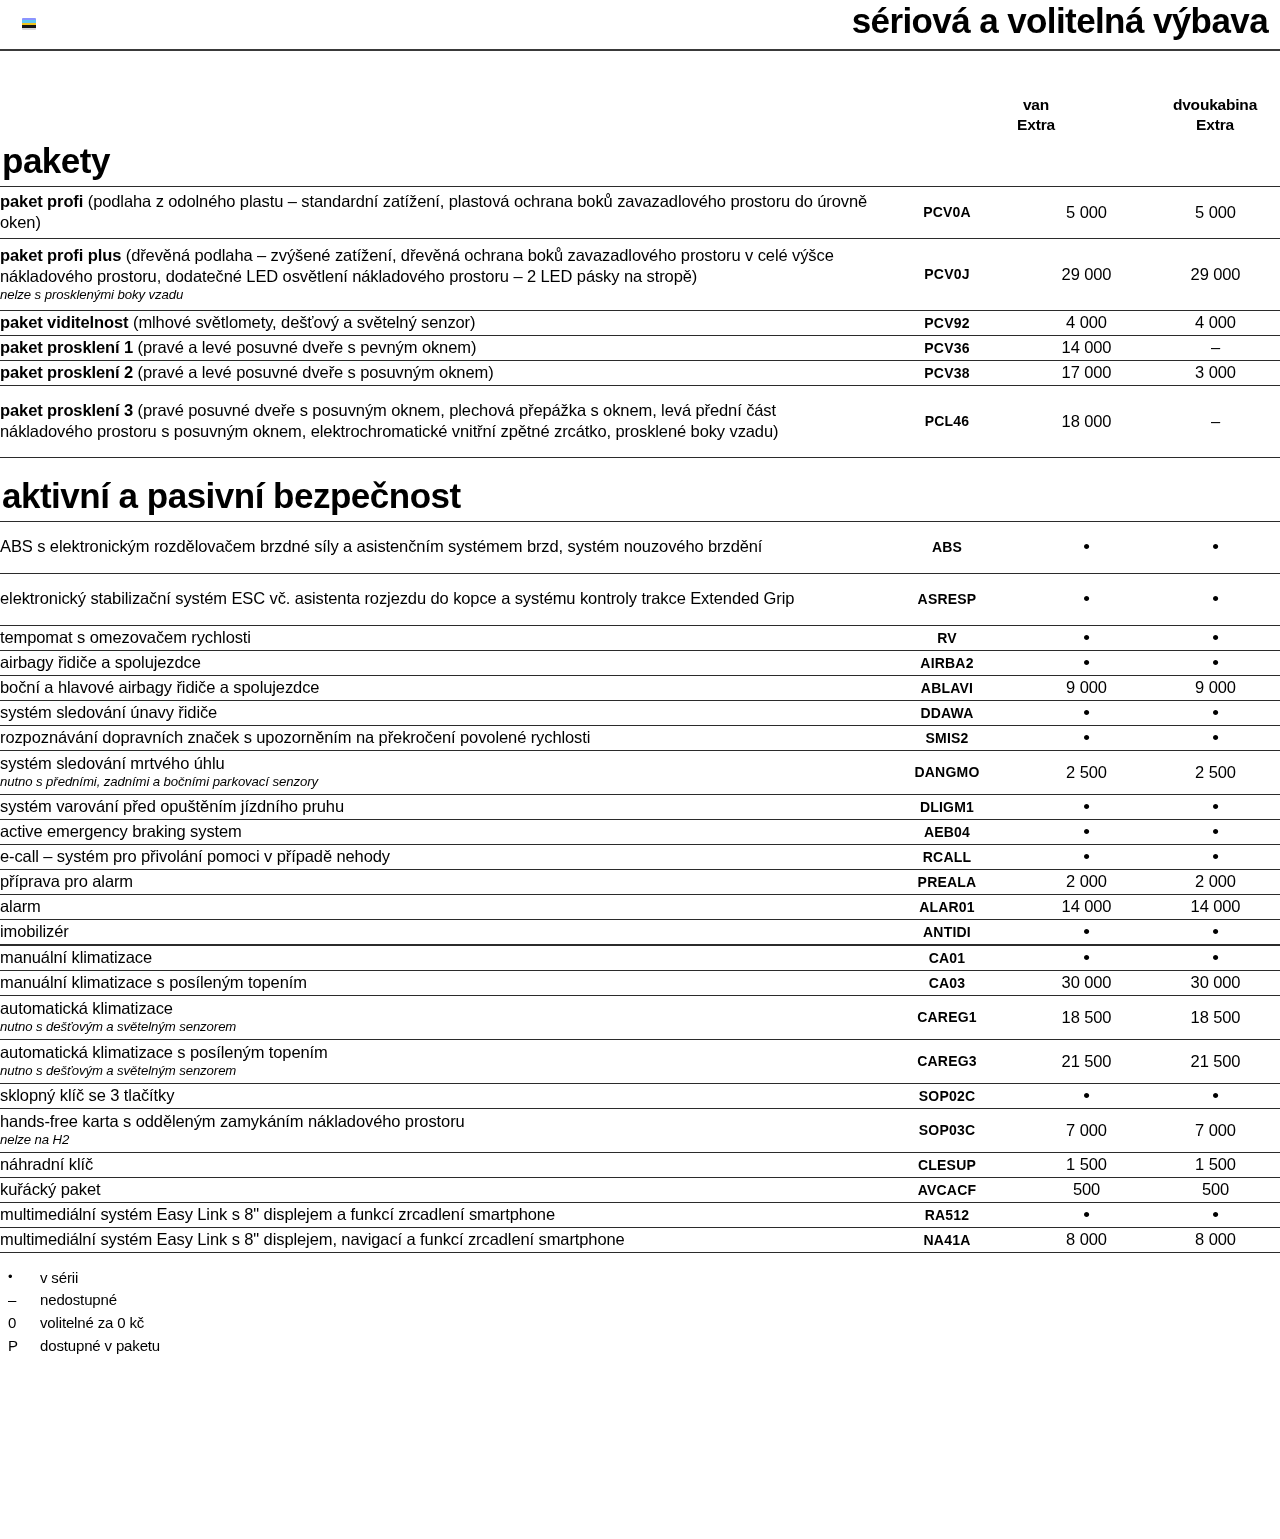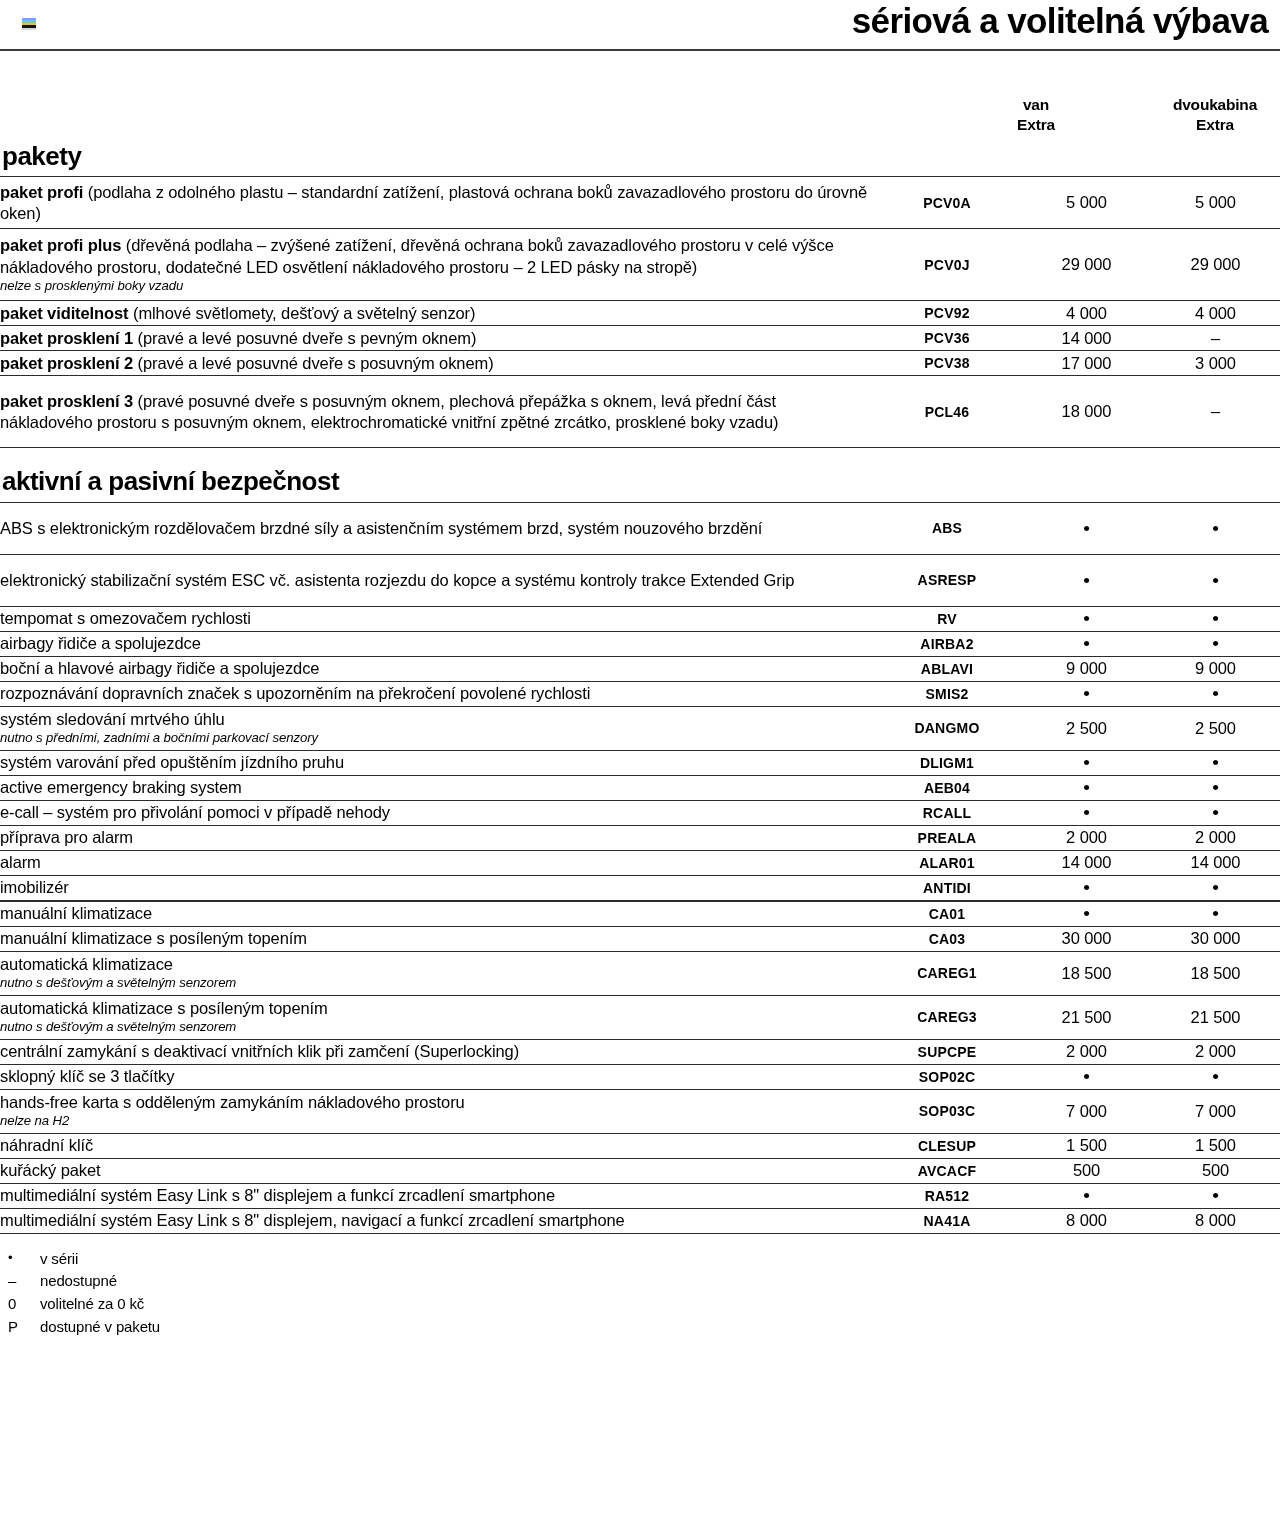--- a/index.html
+++ b/index.html
@@ -61,21 +61,21 @@
     font-weight: bold;
     text-align: center;
     line-height: 1.32;
     letter-spacing: -0.2px;
   }
   .col-head.van { left: 966px; width: 140px; }
   .col-head.dk  { left: 1145px; width: 140px; }
 
   
   .section-title {
-    font-size: 26px;
+    font-size: 35px;
     font-weight: bold;
     letter-spacing: -0.5px;
     padding: 0 0 6px 2px;
     line-height: 1.05;
   }
   .sec-pakety   { margin-top: 19px; }
   .sec-bezpec   { margin-top: 20px; }
   .sec-komfort  { margin-top: 22px; }
 
   
@@ -260,20 +260,26 @@
           <td class="val dot">•</td>
           <td class="val dot">•</td>
         </tr>
         <tr class="h1">
           <td class="desc"><span>boční a hlavové airbagy řidiče a spolujezdce</span></td>
           <td class="code">ABLAVI</td>
           <td class="val">9 000</td>
           <td class="val">9 000</td>
         </tr>
         <tr class="h1">
+          <td class="desc"><span>systém sledování únavy řidiče</span></td>
+          <td class="code">DDAWA</td>
+          <td class="val dot">•</td>
+          <td class="val dot">•</td>
+        </tr>
+        <tr class="h1">
           <td class="desc"><span>rozpoznávání dopravních značek s upozorněním na překročení povolené rychlosti</span></td>
           <td class="code">SMIS2</td>
           <td class="val dot">•</td>
           <td class="val dot">•</td>
         </tr>
         <tr class="hx">
           <td class="desc"><span>systém sledování mrtvého úhlu</span><span class="note">nutno s předními, zadními a bočními parkovací senzory</span></td>
           <td class="code">DANGMO</td>
           <td class="val">2 500</td>
           <td class="val">2 500</td>
@@ -340,26 +346,20 @@
           <td class="desc"><span>automatická klimatizace</span><span class="note">nutno s dešťovým a světelným senzorem</span></td>
           <td class="code">CAREG1</td>
           <td class="val">18 500</td>
           <td class="val">18 500</td>
         </tr>
         <tr class="hx">
           <td class="desc"><span>automatická klimatizace s posíleným topením</span><span class="note">nutno s dešťovým a světelným senzorem</span></td>
           <td class="code">CAREG3</td>
           <td class="val">21 500</td>
           <td class="val">21 500</td>
-        </tr>
-        <tr class="h1">
-          <td class="desc"><span>centrální zamykání s deaktivací vnitřních klik při zamčení (Superlocking)</span></td>
-          <td class="code">SUPCPE</td>
-          <td class="val">2 000</td>
-          <td class="val">2 000</td>
         </tr>
         <tr class="h1">
           <td class="desc"><span>sklopný klíč se 3 tlačítky</span></td>
           <td class="code">SOP02C</td>
           <td class="val dot">•</td>
           <td class="val dot">•</td>
         </tr>
         <tr class="hx">
           <td class="desc"><span>hands-free karta s odděleným zamykáním nákladového prostoru</span><span class="note">nelze na H2</span></td>
           <td class="code">SOP03C</td>

